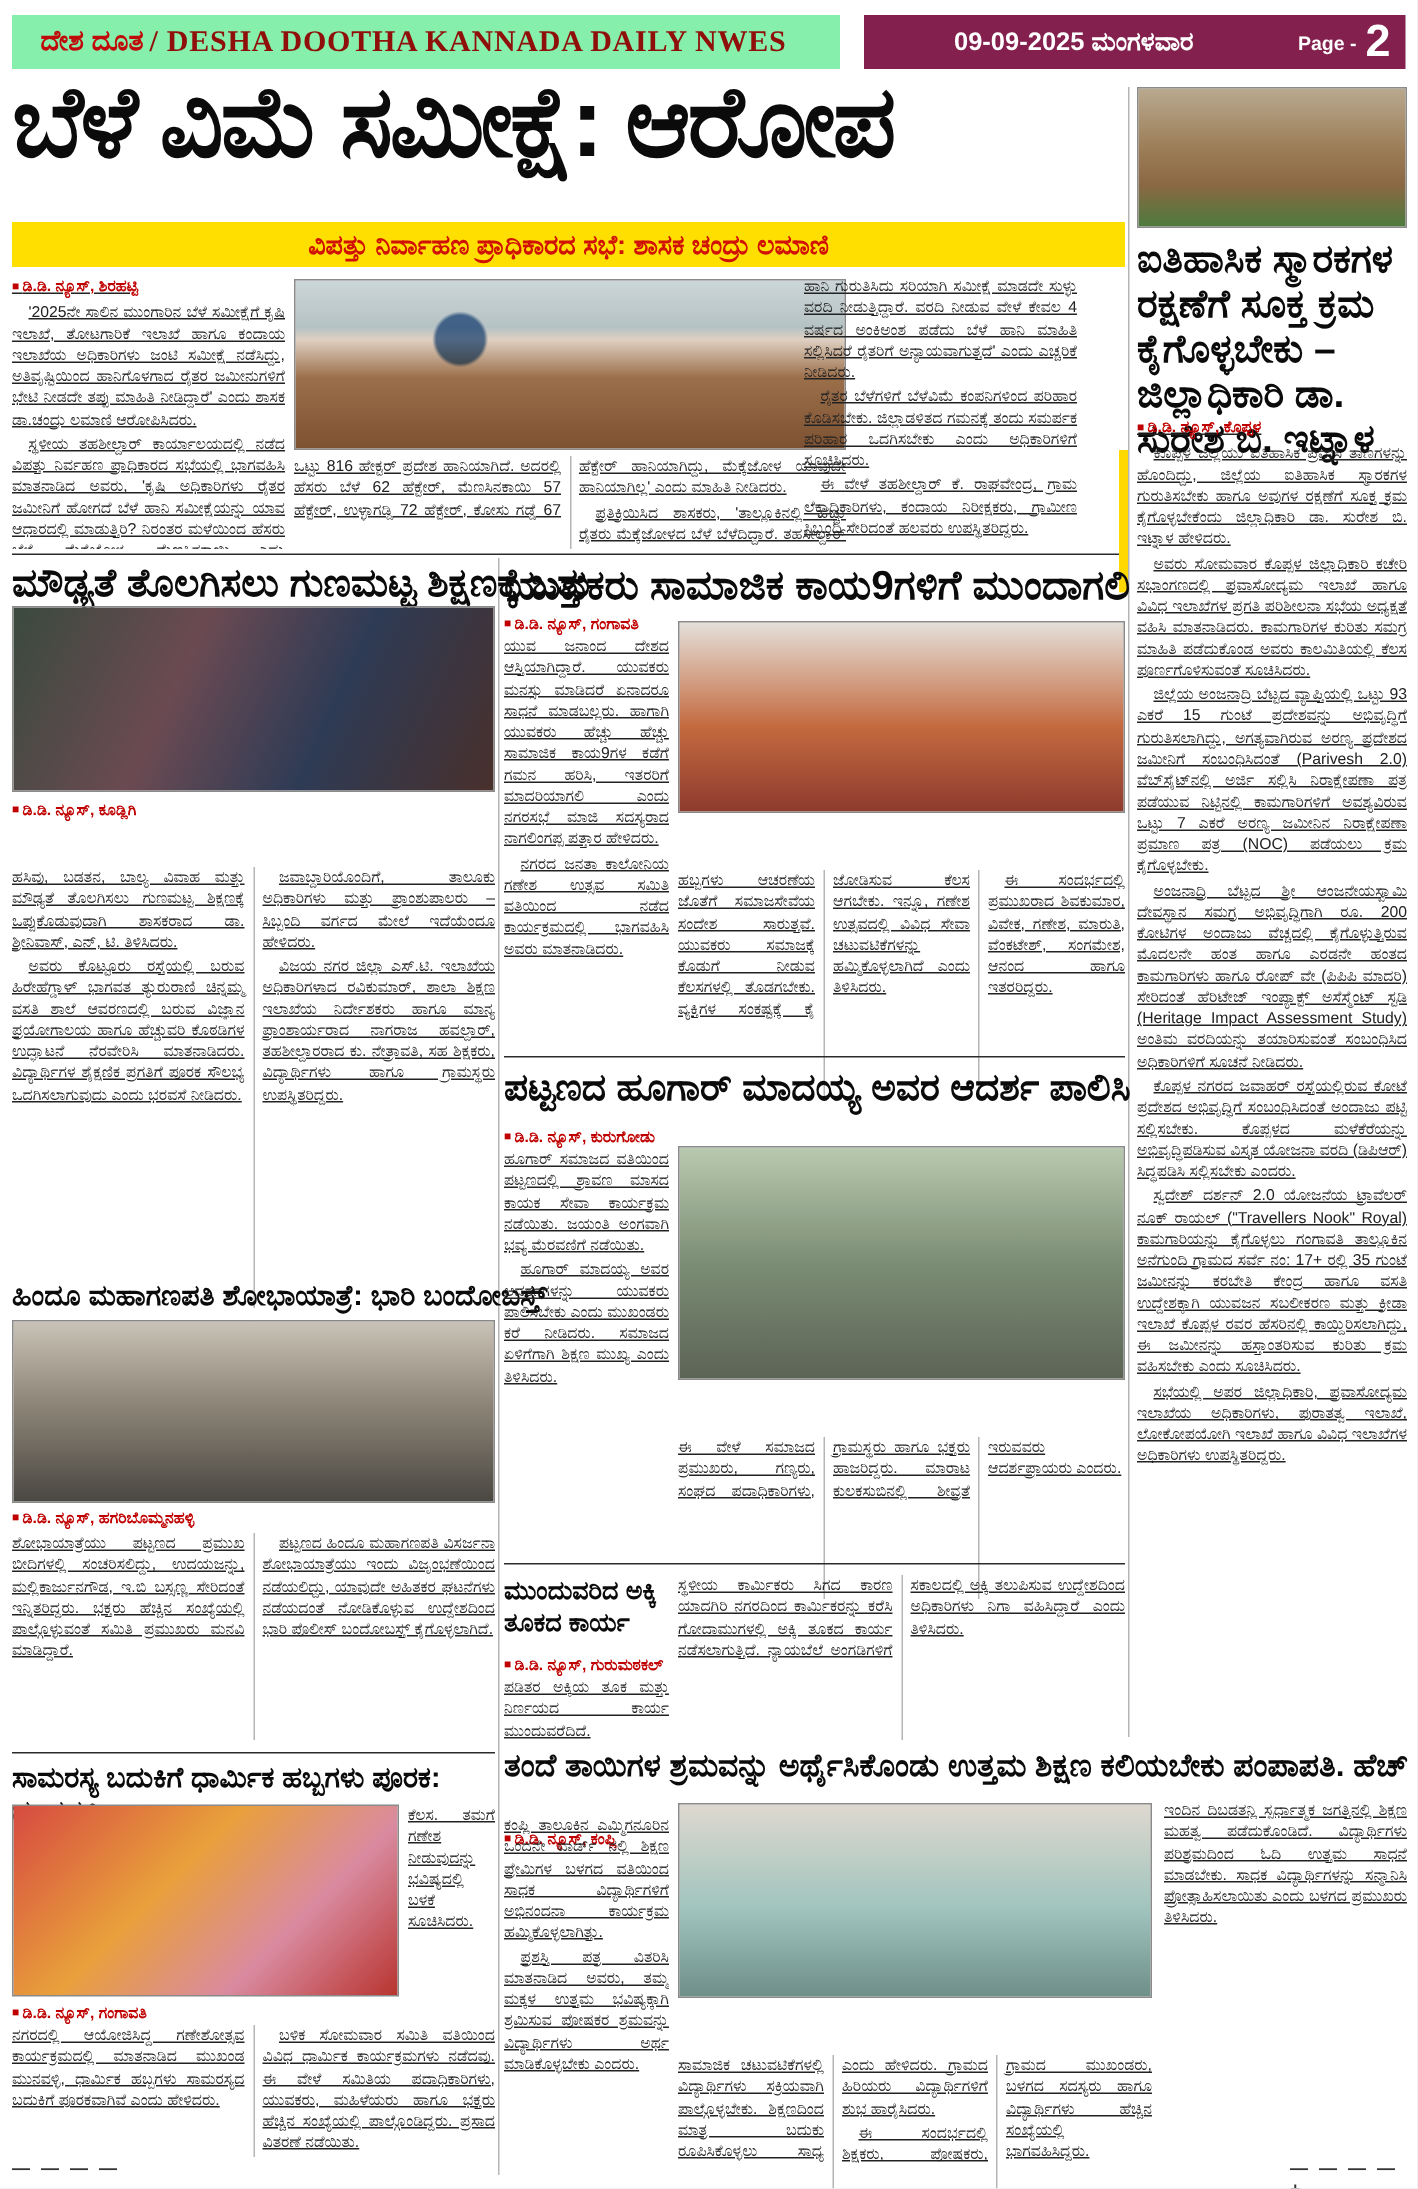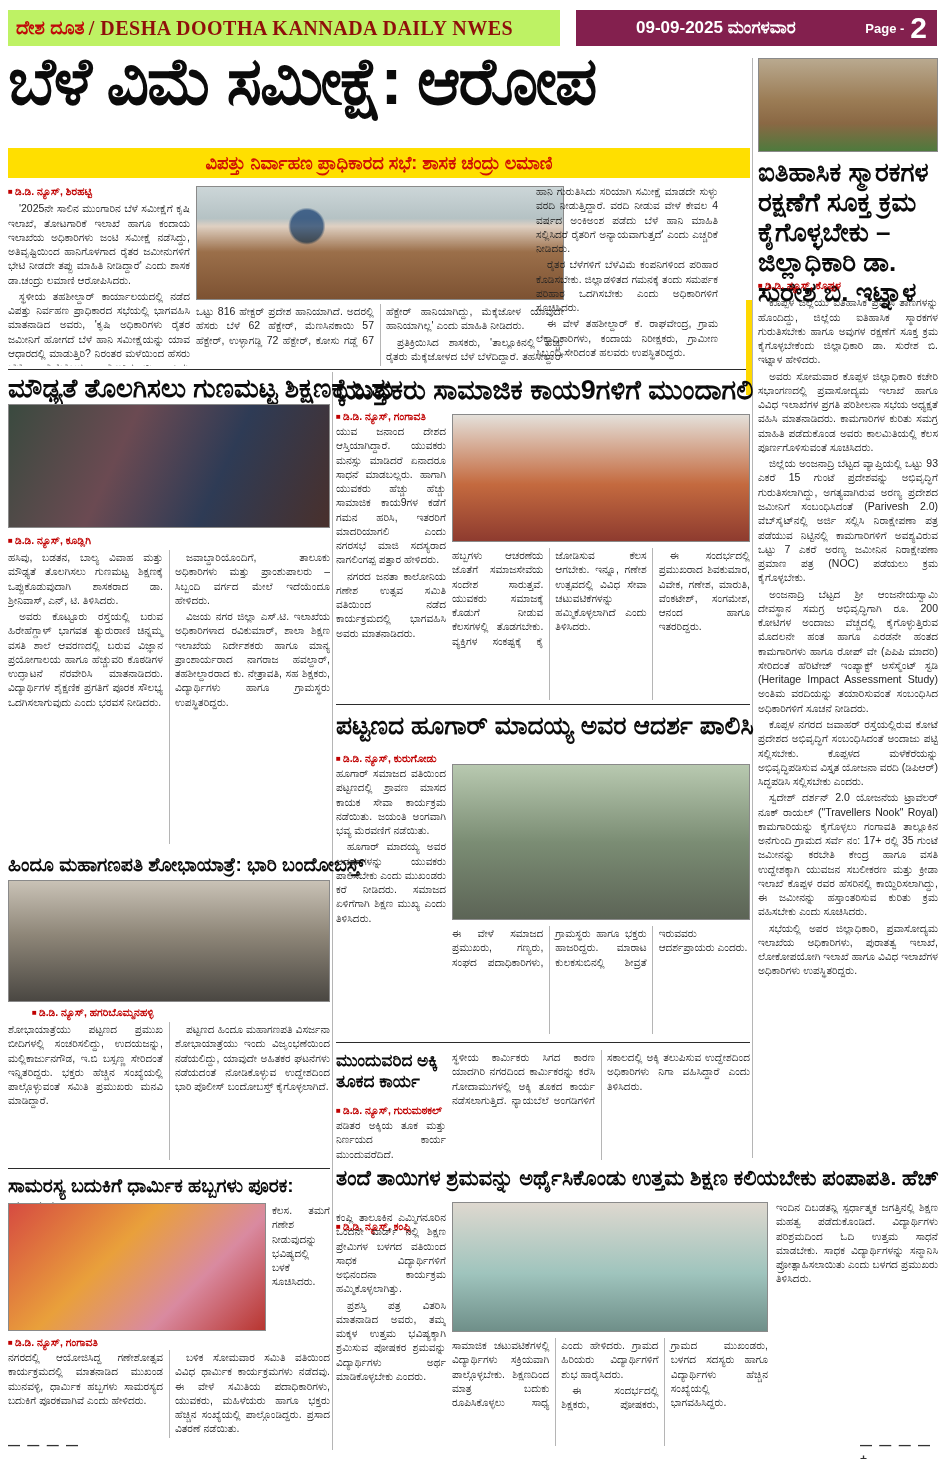--- a/index.html
+++ b/index.html
@@ -1,20 +1,20 @@
 <!DOCTYPE html>
 <html><head>
 <meta charset="utf-8">
 <style>
   html,body{margin:0;padding:0;background:#e8e8e8;}
   #page{position:relative;width:945px;height:1459px;background:#ffffff;margin:0 auto;
         font-family:"Liberation Sans",sans-serif;color:#1c1c1c;overflow:hidden;}
   .abs{position:absolute;}
   
-  .mast-left{left:8px;top:10px;width:552px;height:36px;background:#bef264;display:flex;align-items:center;padding-left:8px;box-sizing:border-box;}
+  .mast-left{left:8px;top:10px;width:552px;height:36px;background:#86efac;display:flex;align-items:center;padding-left:19px;box-sizing:border-box;}
   .mast-kn{color:#c00a0a;font-weight:bold;font-size:19px;margin-right:4px;}
   .mast-en{color:#8f0f0a;font-weight:bold;font-size:20px;font-family:Liberation Serif, serif;letter-spacing:.5px;}
   .mast-right{left:576px;top:10px;width:361px;height:36px;background:#83204e;display:flex;align-items:center;justify-content:space-between;padding:0 10px 0 60px;box-sizing:border-box;}
   .mast-date{color:#ffffff;font-weight:bold;font-size:17px;}
   .mast-page{color:#ffffff;font-size:13px;font-weight:bold;display:flex;align-items:center;gap:6px;}
   .mast-pagenum{font-size:30px;font-weight:900;line-height:1;}
   
   .lead-head{left:8px;top:48px;width:740px;font-size:66px;font-weight:900;letter-spacing:-2px;line-height:1.02;color:#0b0b0b;white-space:nowrap;}
   .subband{left:8px;top:148px;width:742px;height:30px;background:#ffdf00;display:flex;align-items:center;justify-content:center;}
   .subband span{color:#d01104;font-weight:bold;font-size:18px;}
@@ -24,22 +24,22 @@
   .h2d{font-size:19px;font-weight:900;color:#0b0b0b;line-height:1.2;white-space:nowrap;}
   .h2e{font-size:17px;font-weight:900;color:#0b0b0b;line-height:1.25;}
   .h2f{font-size:21px;font-weight:900;color:#0b0b0b;line-height:1.15;white-space:nowrap;}
   
   .byline{color:#c00000;font-weight:bold;font-size:10.5px;margin-bottom:3px;}
   .byline::before{content:"■ ";font-size:8px;vertical-align:1px;}
   .bodytxt{font-size:10.5px;line-height:1.36;text-align:justify;color:#222;}
   .bodytxt .para{margin:0 0 2px 0;text-indent:11px;}
   .bodytxt .para:first-child{text-indent:0;}
   .cols2{column-count:2;column-gap:12px;column-rule:1px solid #b5b5b5;}
-  .cols3{column-count:3;column-gap:12px;column-rule:1px solid #b5b5b5;}
-  .clip{overflow:hidden;}
+  .cols3{column-count:3;column-gap:12px;column-rule:1px solid #b5b5b5;margin-top:32px;}
+  .clip{overflow:hidden;text-decoration:underline;}
   
   .hrule{border-top:1.6px solid #2b2b2b;height:0;}
   .vrule{border-left:1px solid #b5b5b5;width:0;}
   .ystrip{background:#ffd800;}
   
   .ph{box-sizing:border-box;border:1px solid #8a8a8a;}
   .ph-meet1{background:linear-gradient(180deg,#ccd6d8 0%,#b5c2c4 28%,#a4795159 35%,#9b6f4a 58%,#7d5232 100%),radial-gradient(circle at 30% 35%,#5b7fae 0 6%,transparent 7%);background-blend-mode:multiply;}
   .ph-meet2{background:linear-gradient(180deg,#b9a98f 0%,#9b7c55 45%,#8a6844 70%,#4e7a3d 100%);}
   .ph-crowd1{background:linear-gradient(115deg,#3a4a3f 0%,#6b4a52 35%,#2e3b55 65%,#49302c 100%);}
   .ph-crowd2{background:linear-gradient(180deg,#c9c2b6 0%,#8e8678 45%,#4a4742 100%);}
@@ -100,30 +100,30 @@
     <div class="para">ಅಂಜನಾದ್ರಿ ಬೆಟ್ಟದ ಶ್ರೀ ಆಂಜನೇಯಸ್ವಾಮಿ ದೇವಸ್ಥಾನ ಸಮಗ್ರ ಅಭಿವೃದ್ಧಿಗಾಗಿ ರೂ. 200 ಕೋಟಿಗಳ ಅಂದಾಜು ವೆಚ್ಚದಲ್ಲಿ ಕೈಗೊಳ್ಳುತ್ತಿರುವ ಮೊದಲನೇ ಹಂತ ಹಾಗೂ ಎರಡನೇ ಹಂತದ ಕಾಮಗಾರಿಗಳು ಹಾಗೂ ರೋಪ್ ವೇ (ಪಿಪಿಪಿ ಮಾದರಿ) ಸೇರಿದಂತೆ ಹೆರಿಟೇಜ್ ಇಂಪ್ಯಾಕ್ಟ್ ಅಸೆಸ್ಮೆಂಟ್ ಸ್ಟಡಿ (Heritage Impact Assessment Study) ಅಂತಿಮ ವರದಿಯನ್ನು ತಯಾರಿಸುವಂತೆ ಸಂಬಂಧಿಸಿದ ಅಧಿಕಾರಿಗಳಿಗೆ ಸೂಚನೆ ನೀಡಿದರು.</div>
     <div class="para">ಕೊಪ್ಪಳ ನಗರದ ಜವಾಹರ್ ರಸ್ತೆಯಲ್ಲಿರುವ ಕೋಟೆ ಪ್ರದೇಶದ ಅಭಿವೃದ್ಧಿಗೆ ಸಂಬಂಧಿಸಿದಂತೆ ಅಂದಾಜು ಪಟ್ಟಿ ಸಲ್ಲಿಸಬೇಕು. ಕೊಪ್ಪಳದ ಮಳೆಕೆರೆಯನ್ನು ಅಭಿವೃದ್ಧಿಪಡಿಸುವ ವಿಸ್ತೃತ ಯೋಜನಾ ವರದಿ (ಡಿಪಿಆರ್) ಸಿದ್ಧಪಡಿಸಿ ಸಲ್ಲಿಸಬೇಕು ಎಂದರು.</div>
     <div class="para">ಸ್ವದೇಶ್ ದರ್ಶನ್ 2.0 ಯೋಜನೆಯ ಟ್ರಾವೆಲರ್ ನೂಕ್ ರಾಯಲ್ ("Travellers Nook" Royal) ಕಾಮಗಾರಿಯನ್ನು ಕೈಗೊಳ್ಳಲು ಗಂಗಾವತಿ ತಾಲ್ಲೂಕಿನ ಅನೆಗುಂದಿ ಗ್ರಾಮದ ಸರ್ವೆ ನಂ: 17+ ರಲ್ಲಿ 35 ಗುಂಟೆ ಜಮೀನನ್ನು ಕರಬೇತಿ ಕೇಂದ್ರ ಹಾಗೂ ವಸತಿ ಉದ್ದೇಶಕ್ಕಾಗಿ ಯುವಜನ ಸಬಲೀಕರಣ ಮತ್ತು ಕ್ರೀಡಾ ಇಲಾಖೆ ಕೊಪ್ಪಳ ರವರ ಹೆಸರಿನಲ್ಲಿ ಕಾಯ್ದಿರಿಸಲಾಗಿದ್ದು, ಈ ಜಮೀನನ್ನು ಹಸ್ತಾಂತರಿಸುವ ಕುರಿತು ಕ್ರಮ ವಹಿಸಬೇಕು ಎಂದು ಸೂಚಿಸಿದರು.</div>
     <div class="para">ಸಭೆಯಲ್ಲಿ ಅಪರ ಜಿಲ್ಲಾಧಿಕಾರಿ, ಪ್ರವಾಸೋದ್ಯಮ ಇಲಾಖೆಯ ಅಧಿಕಾರಿಗಳು, ಪುರಾತತ್ವ ಇಲಾಖೆ, ಲೋಕೋಪಯೋಗಿ ಇಲಾಖೆ ಹಾಗೂ ವಿವಿಧ ಇಲಾಖೆಗಳ ಅಧಿಕಾರಿಗಳು ಉಪಸ್ಥಿತರಿದ್ದರು.</div>
   </div>
 
   <div class="abs vrule" style="left:332px;top:372px;height:1078px;"></div>
   <div class="abs h2a" style="left:8px;top:374px;width:322px;white-space:nowrap;">ಮೌಢ್ಯತೆ ತೊಲಗಿಸಲು ಗುಣಮಟ್ಟ ಶಿಕ್ಷಣಕ್ಕೆ ಒತ್ತು</div>
   <div class="abs ph ph-crowd1" style="left:8px;top:404px;width:322px;height:124px;"></div>
   <div class="abs byline" style="left:8px;top:534px;">ಡಿ.ಡಿ. ನ್ಯೂಸ್, ಕೂಡ್ಲಿಗಿ</div>
-  <div class="abs bodytxt cols2 clip" style="left:8px;top:550px;width:322px;height:294px;">
+  <div class="abs bodytxt cols2 clip" style="left:8px;top:578px;width:322px;height:294px;">
     <div class="para">ಹಸಿವು, ಬಡತನ, ಬಾಲ್ಯ ವಿವಾಹ ಮತ್ತು ಮೌಢ್ಯತೆ ತೊಲಗಿಸಲು ಗುಣಮಟ್ಟ ಶಿಕ್ಷಣಕ್ಕೆ ಒಪ್ಪುಕೊಡುವುದಾಗಿ ಶಾಸಕರಾದ ಡಾ. ಶ್ರೀನಿವಾಸ್, ಎನ್, ಟಿ. ತಿಳಿಸಿದರು.</div>
     <div class="para">ಅವರು ಕೊಟ್ಟೂರು ರಸ್ತೆಯಲ್ಲಿ ಬರುವ ಹಿರೇಹೆಗ್ಡಾಳ್ ಭಾಗವತ ತ್ಯುರುರಾಣಿ ಚಿನ್ನಮ್ಮ ವಸತಿ ಶಾಲೆ ಆವರಣದಲ್ಲಿ ಬರುವ ವಿಜ್ಞಾನ ಪ್ರಯೋಗಾಲಯ ಹಾಗೂ ಹೆಚ್ಚುವರಿ ಕೊಠಡಿಗಳ ಉದ್ಘಾಟನೆ ನೆರವೇರಿಸಿ ಮಾತನಾಡಿದರು. ವಿದ್ಯಾರ್ಥಿಗಳ ಶೈಕ್ಷಣಿಕ ಪ್ರಗತಿಗೆ ಪೂರಕ ಸೌಲಭ್ಯ ಒದಗಿಸಲಾಗುವುದು ಎಂದು ಭರವಸೆ ನೀಡಿದರು.</div>
     <div class="para">ಜವಾಬ್ದಾರಿಯೊಂದಿಗೆ, ತಾಲೂಕು ಅಧಿಕಾರಿಗಳು ಮತ್ತು ಪ್ರಾಂಶುಪಾಲರು – ಸಿಬ್ಬಂದಿ ವರ್ಗದ ಮೇಲೆ ಇದೆಯೆಂದೂ ಹೇಳಿದರು.</div>
     <div class="para">ವಿಜಯ ನಗರ ಜಿಲ್ಲಾ ಎಸ್.ಟಿ. ಇಲಾಖೆಯ ಅಧಿಕಾರಿಗಳಾದ ರವಿಕುಮಾರ್, ಶಾಲಾ ಶಿಕ್ಷಣ ಇಲಾಖೆಯ ನಿರ್ದೇಶಕರು ಹಾಗೂ ಮಾನ್ಯ ಪ್ರಾಂಶಾರ್ಯರಾದ ನಾಗರಾಜ ಹವಲ್ದಾರ್, ತಹಶೀಲ್ದಾರರಾದ ಕು. ನೇತ್ರಾವತಿ, ಸಹ ಶಿಕ್ಷಕರು, ವಿದ್ಯಾರ್ಥಿಗಳು ಹಾಗೂ ಗ್ರಾಮಸ್ಥರು ಉಪಸ್ಥಿತರಿದ್ದರು.</div>
   </div>
 
   <div class="abs h2d" style="left:8px;top:854px;width:322px;">ಹಿಂದೂ ಮಹಾಗಣಪತಿ ಶೋಭಾಯಾತ್ರೆ: ಭಾರಿ ಬಂದೋಬಸ್ತ್</div>
   <div class="abs ph ph-crowd2" style="left:8px;top:880px;width:322px;height:122px;"></div>
-  <div class="abs byline" style="left:8px;top:1006px;margin-left:24px;">ಡಿ.ಡಿ. ನ್ಯೂಸ್, ಹಗರಿಬೊಮ್ಮನಹಳ್ಳಿ</div>
+  <div class="abs byline" style="left:8px;top:1006px;">ಡಿ.ಡಿ. ನ್ಯೂಸ್, ಹಗರಿಬೊಮ್ಮನಹಳ್ಳಿ</div>
   <div class="abs bodytxt cols2 clip" style="left:8px;top:1022px;width:322px;height:138px;">
     <div class="para">ಶೋಭಾಯಾತ್ರೆಯು ಪಟ್ಟಣದ ಪ್ರಮುಖ ಬೀದಿಗಳಲ್ಲಿ ಸಂಚರಿಸಲಿದ್ದು, ಉದಯಜನ್ನು, ಮಲ್ಲಿಕಾರ್ಜುನಗೌಡ, ಇ.ಬಿ ಬಸ್ಸಣ್ಣ ಸೇರಿದಂತೆ ಇನ್ನಿತರಿದ್ದರು. ಭಕ್ತರು ಹೆಚ್ಚಿನ ಸಂಖ್ಯೆಯಲ್ಲಿ ಪಾಲ್ಗೊಳ್ಳುವಂತೆ ಸಮಿತಿ ಪ್ರಮುಖರು ಮನವಿ ಮಾಡಿದ್ದಾರೆ.</div>
     <div class="para">ಪಟ್ಟಣದ ಹಿಂದೂ ಮಹಾಗಣಪತಿ ವಿಸರ್ಜನಾ ಶೋಭಾಯಾತ್ರೆಯು ಇಂದು ವಿಜೃಂಭಣೆಯಿಂದ ನಡೆಯಲಿದ್ದು, ಯಾವುದೇ ಅಹಿತಕರ ಘಟನೆಗಳು ನಡೆಯದಂತೆ ನೋಡಿಕೊಳ್ಳುವ ಉದ್ದೇಶದಿಂದ ಭಾರಿ ಪೊಲೀಸ್ ಬಂದೋಬಸ್ತ್ ಕೈಗೊಳ್ಳಲಾಗಿದೆ.</div>
   </div>
   <div class="abs hrule" style="left:8px;top:1168px;width:322px;border-top-width:1px;"></div>
 
   <div class="abs h2d" style="left:8px;top:1175px;width:322px;white-space:normal;">ಸಾಮರಸ್ಯ ಬದುಕಿಗೆ ಧಾರ್ಮಿಕ ಹಬ್ಬಗಳು ಪೂರಕ: ಮುನವಳ್ಳಿ</div>
   <div class="abs ph ph-ganesh" style="left:8px;top:1203px;width:258px;height:128px;"></div>
   <div class="abs bodytxt clip" style="left:272px;top:1203px;width:58px;height:128px;">
     <div class="para">ಕೆಲಸ. ತಮಗೆ ಗಣೇಶ ನೀಡುವುದನ್ನು ಭವಿಷ್ಯದಲ್ಲಿ ಬಳಕೆ ಸೂಚಿಸಿದರು.</div>

